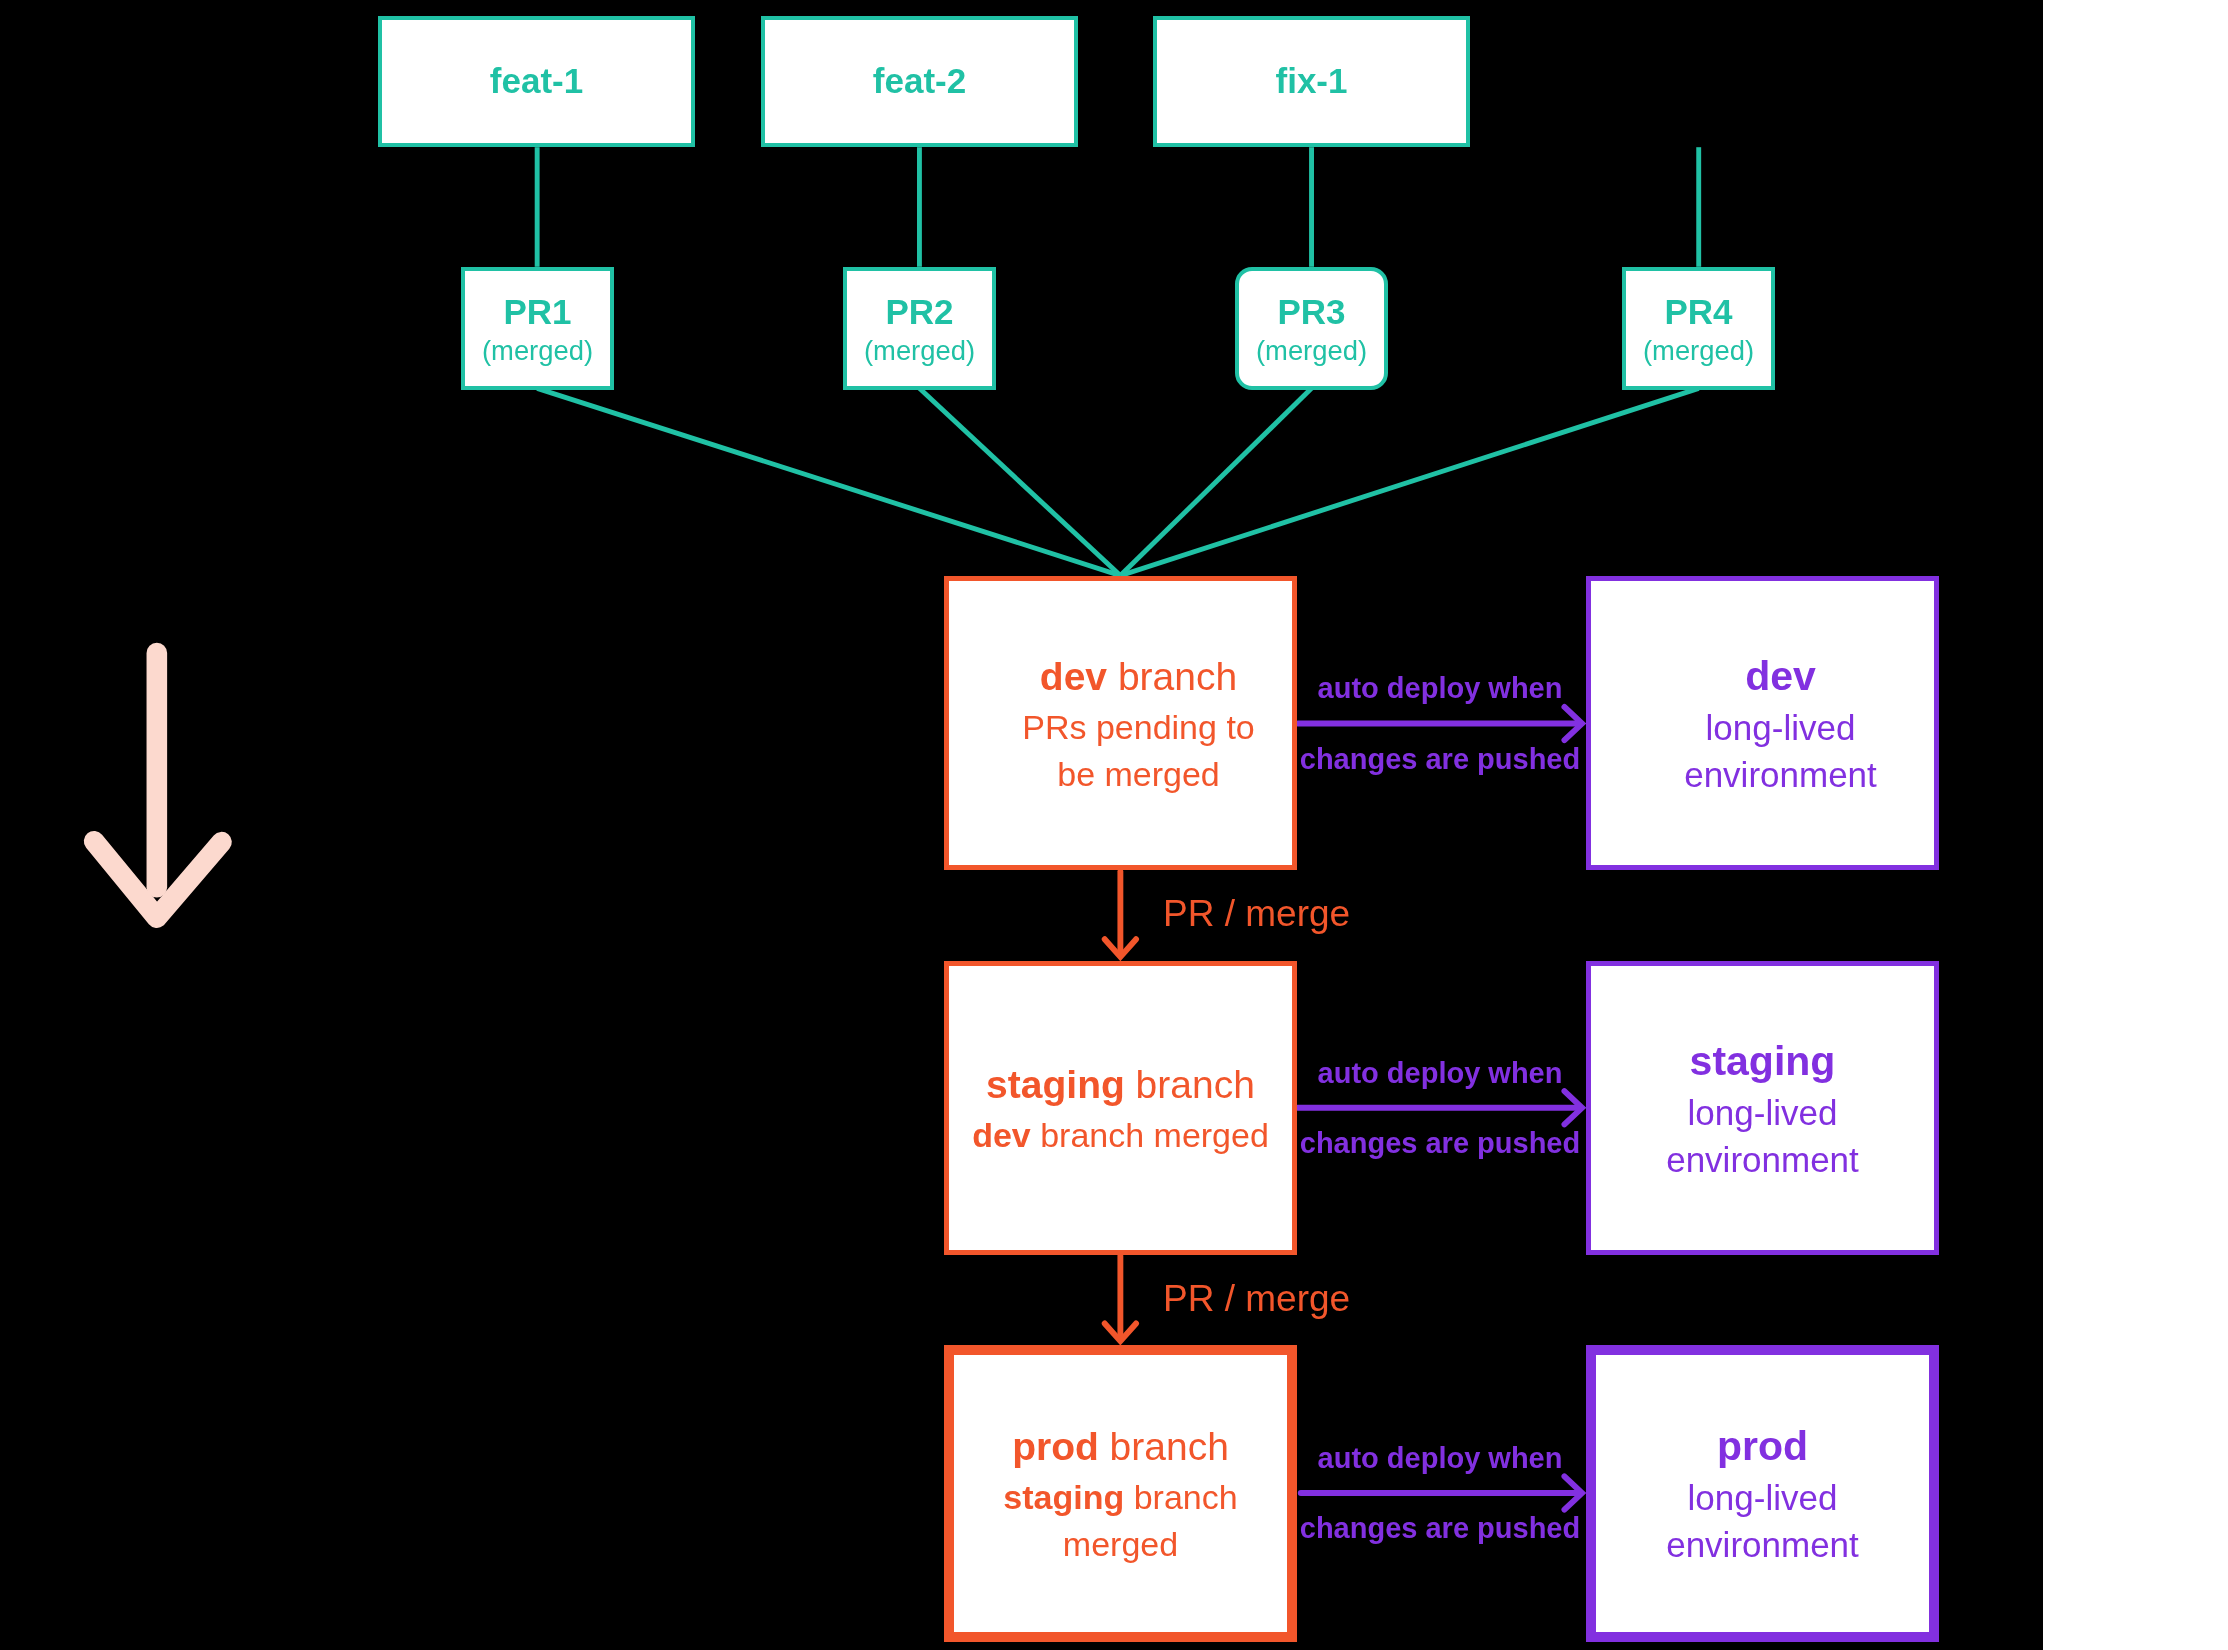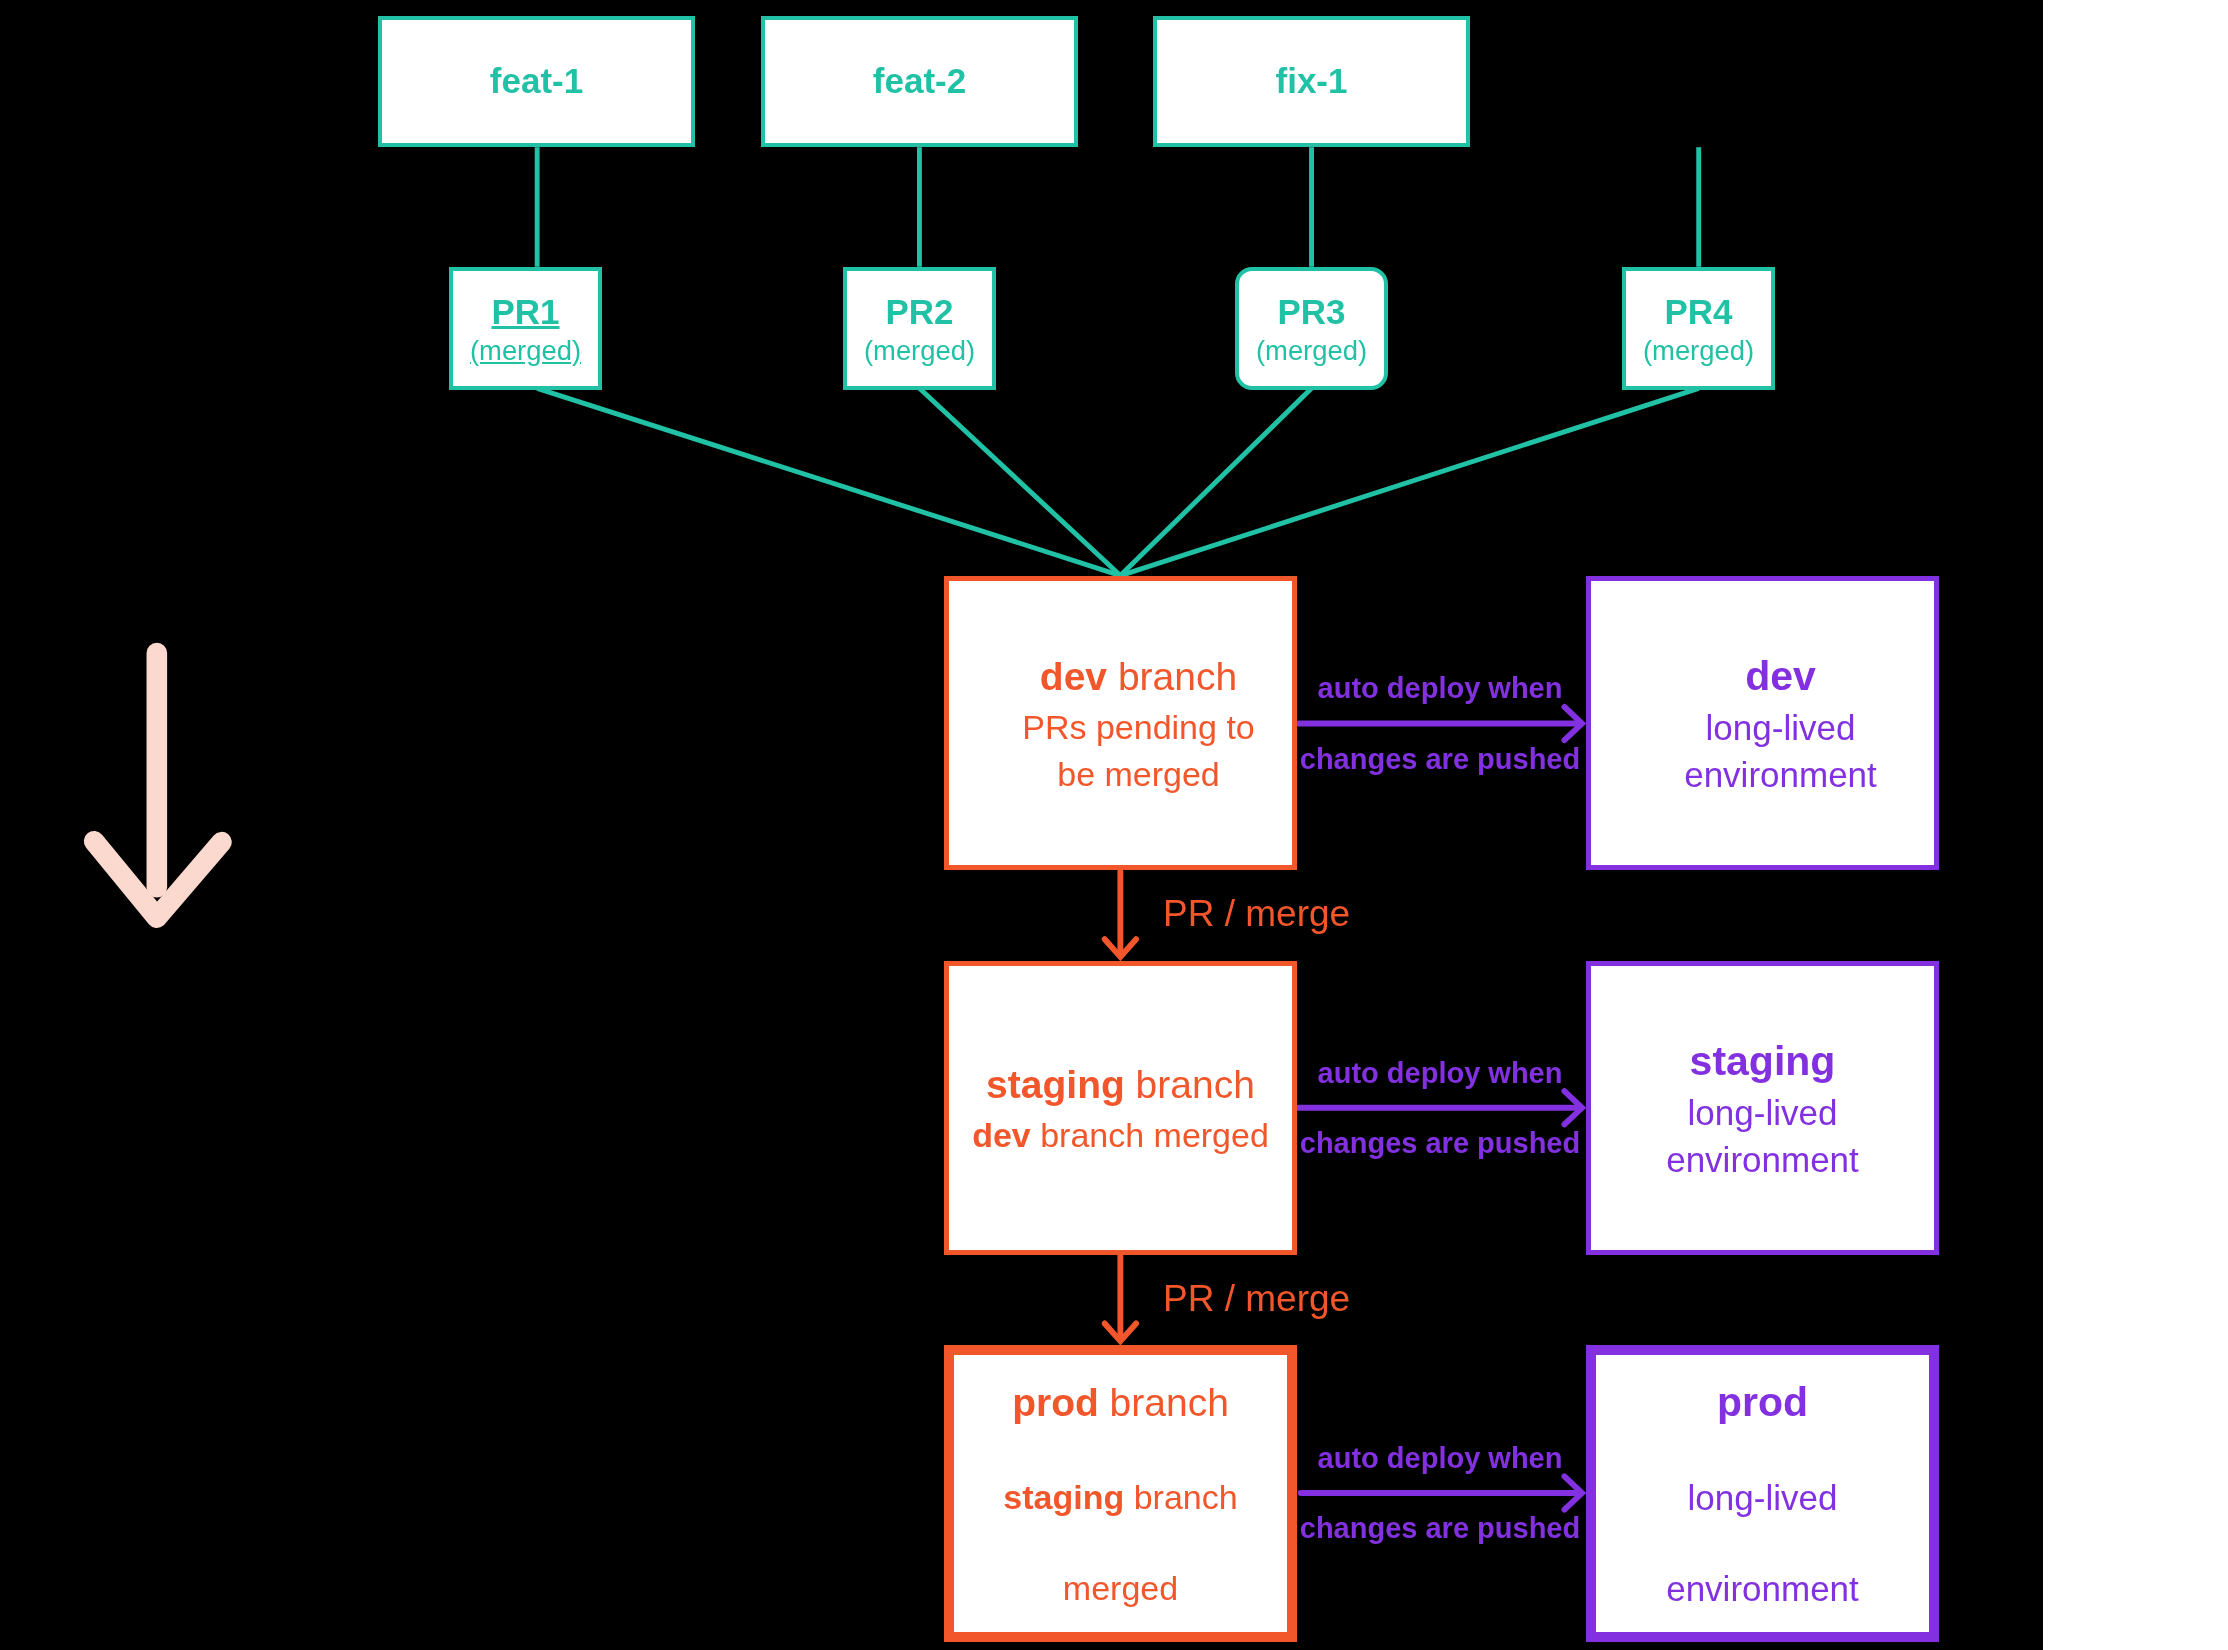--- a/index.html
+++ b/index.html
@@ -45,21 +45,21 @@
     border:5.9px solid var(--orange);
     color:var(--orange);
     width:353px;left:944px;
   }
   
   .env-box{
     border:5.9px solid var(--purple);
     color:var(--purple);
     width:353px;left:1586px;
   }
-  .thick{border-width:10.8px;gap:44px;}
+  .thick{border-width:10.8px;}
   .row-1{top:576px;height:294px;padding-left:36px;}
   .row-2{top:961px;height:294px;}
   .row-3{top:1345px;height:297px;}
   .branch-title{font-size:39px;font-weight:400;line-height:55px;}
   .branch-sub{font-size:34px;font-weight:400;line-height:47px;}
   .em{font-weight:700;}
   .env-title{font-size:41px;font-weight:700;line-height:55px;}
   .env-desc{font-size:35px;font-weight:400;line-height:47px;}
   
   .merge-label{
@@ -130,21 +130,21 @@
   <div class="box top-box" style="left:378px;">
     <span>feat-1</span>
   </div>
   <div class="box top-box" style="left:761px;">
     <span>feat-2</span>
   </div>
   <div class="box top-box" style="left:1153px;">
     <span>fix-1</span>
   </div>
 
-  <div class="box pr-box" style="left:449px;text-decoration:underline;">
+  <div class="box pr-box" style="left:461px;">
     <span class="pr-title">PR1</span>
     <span class="pr-status">(merged)</span>
   </div>
   <div class="box pr-box" style="left:843px;">
     <span class="pr-title">PR2</span>
     <span class="pr-status">(merged)</span>
   </div>
   <div class="box pr-box" style="left:1235px;border-radius:17px;">
     <span class="pr-title">PR3</span>
     <span class="pr-status">(merged)</span>

